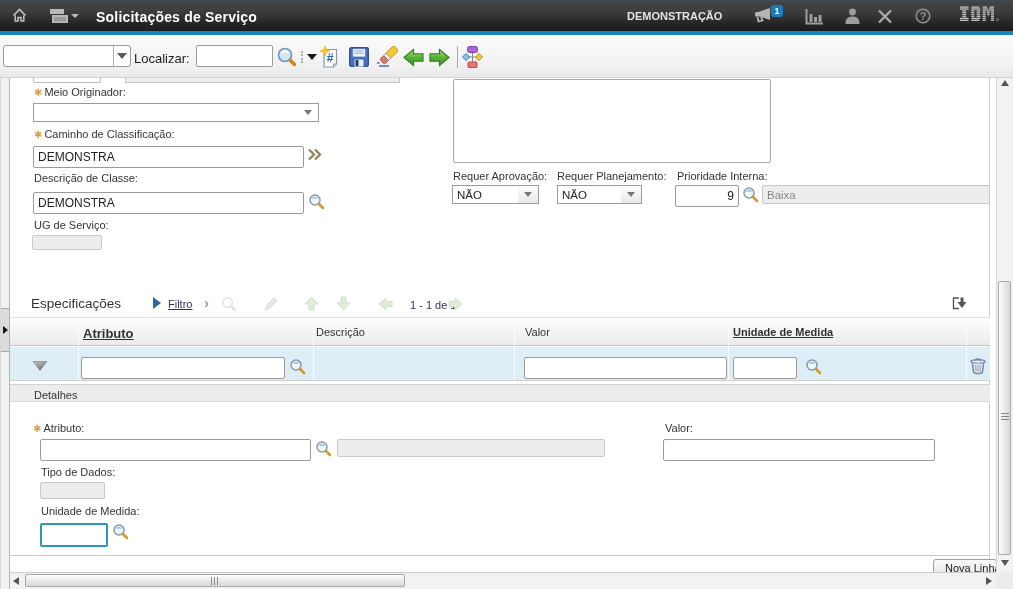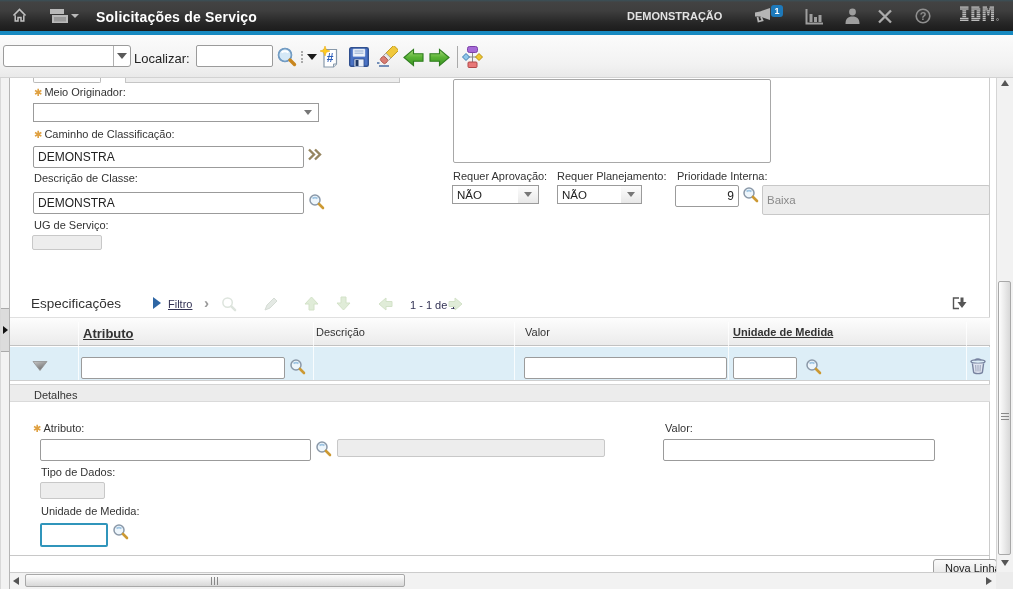--- a/index.html
+++ b/index.html
@@ -231,21 +231,21 @@
     <div class="ar">
         <span class="caret" style="border-top-color:#777"></span>
       </div>
   </div>
   <div class="inp" style="left:675px;top:185px;width:64px;height:19px;justify-content:flex-end">9</div>
   <svg class="ab" style="left:742px;top:186px" width="17" height="17" viewBox="0 0 17 17">
     <circle cx="7" cy="7" r="5" fill="#eef6fc" stroke="#8a98a8" stroke-width="1.5"></circle>
     <path d="M4.5 5.5 Q7 3.8 9.5 5.5" stroke="#9ec4e2" stroke-width="1.8" fill="none"></path>
     <path d="M11 11 L15 15" stroke="#cc9933" stroke-width="2.6" stroke-linecap="round"></path>
   </svg>
-  <div class="ro" style="left:762px;top:185px;width:228px;height:30px;font-size:11.5px;color:#8a8a8a">Baixa</div>
+  <div class="ro" style="left:762px;top:185px;width:228px;height:19px;font-size:11.5px;color:#8a8a8a">Baixa</div>
 
   <div class="ab" style="left:31px;top:296px;font-size:13.5px;color:#333">Especificações</div>
   <div class="ab" style="left:153px;top:297px;width:0;height:0;border-top:6px solid transparent;border-bottom:6px solid transparent;border-left:8px solid #2e66a4"></div>
   <div class="ab" style="left:168px;top:298px;font-size:11px;color:#335;text-decoration:underline">Filtro</div>
   <div class="ab" style="left:204px;top:294px;font-size:15px;color:#999;font-weight:bold">›</div>
 
   <svg class="ab" style="left:221px;top:296px" width="16" height="16" viewBox="0 0 17 17">
     <circle cx="7" cy="7" r="5" fill="none" stroke="#dde4dd" stroke-width="1.6"></circle>
     <path d="M11 11 L15 15" stroke="#dde4dd" stroke-width="2.6" stroke-linecap="round"></path>
   </svg>

